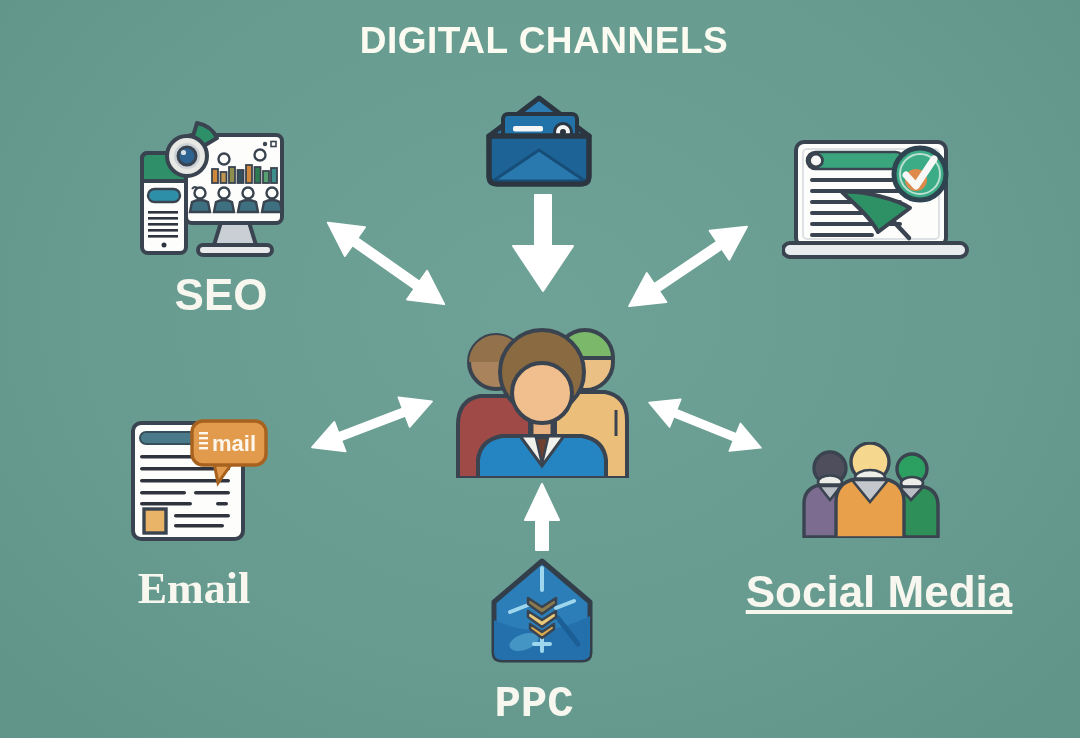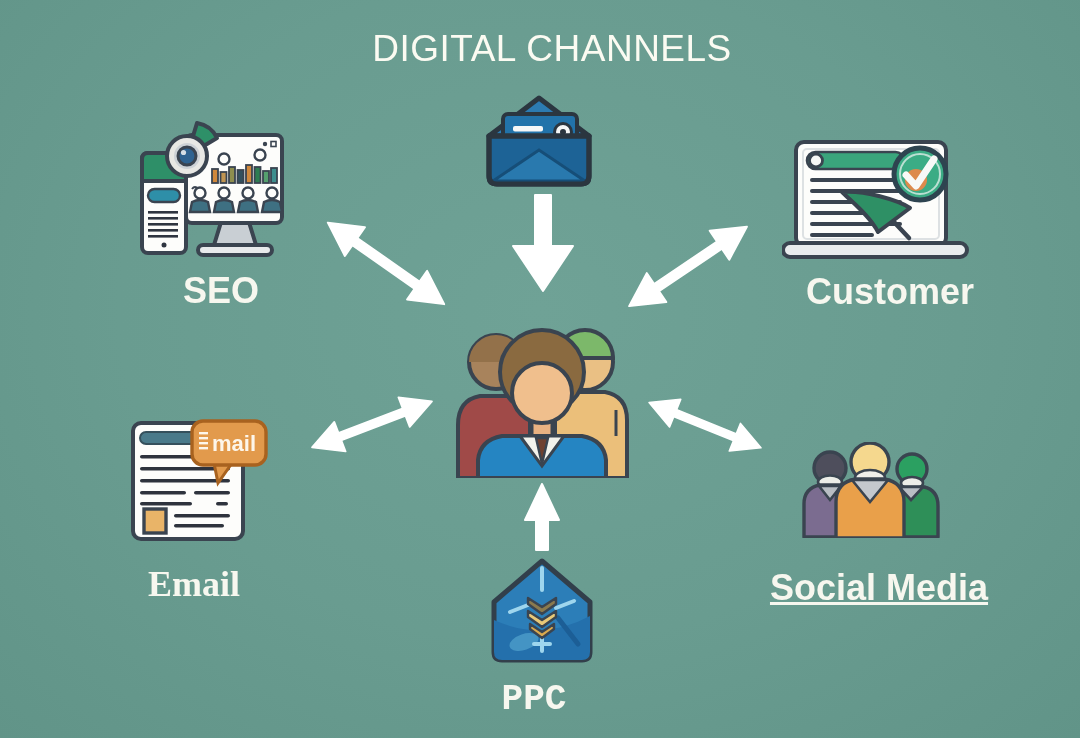--- a/index.html
+++ b/index.html
@@ -3,27 +3,27 @@
 <meta charset="utf-8">
 <style>
   html,body{margin:0;padding:0;}
   body{font-family:"Liberation Sans","DejaVu Sans",sans-serif;}
   .canvas{
     position:relative;width:1080px;height:738px;overflow:hidden;
     background:radial-gradient(ellipse at 50% 42%, #6FA296 0%, #699C90 55%, #619488 100%);
   }
   .title{
     position:absolute;top:16px;left:50%;transform:translateX(-50%);
-    margin:12px;font-size:37px;font-weight:400;letter-spacing:.5px;
+    margin:4px;font-size:37px;font-weight:700;letter-spacing:.5px;
     color:#FBFBF2;white-space:nowrap;
   }
   .node{position:absolute;margin:0;}
   .label{
     position:absolute;transform:translateX(-50%);
-    font-size:36px;font-weight:700;color:#F7F7EF;white-space:nowrap;
+    font-size:44px;font-weight:700;color:#F7F7EF;white-space:nowrap;
   }
   .arrow{position:absolute;}
   svg{display:block;}
 </style>
 </head>
 <body>
 
 <div class="canvas">
 
   <h1 class="title">DIGITAL CHANNELS</h1>
@@ -280,18 +280,17 @@
 
   <svg class="arrow" style="left:643px;top:407px;transform:rotate(22deg);" width="124" viewBox="0 0 150 44">
     <g fill="#FFFFFF" stroke="#FFFFFF" stroke-width="2" stroke-linejoin="round">
       <rect x="30" y="17.5" width="90" height="9"></rect>
       <polygon points="2,22 36,4 36,40"></polygon>
       <polygon points="148,22 114,4 114,40"></polygon>
     </g>
   </svg>
 
   <div class="label" style="left:221px;top:270px;">SEO</div>
-  <div class="label" style="left:890px;top:271px;">Customer</div>
   <div class="label" style="left:194px;top:563px;font-family:Liberation Serif, serif;">Email</div>
   <div class="label" style="left:879px;top:567px;text-decoration:underline;">Social Media</div>
   <div class="label" style="left:534px;top:679px;font-family:Liberation Mono, monospace;">PPC</div>
 
 </div>
 
 </body></html>

